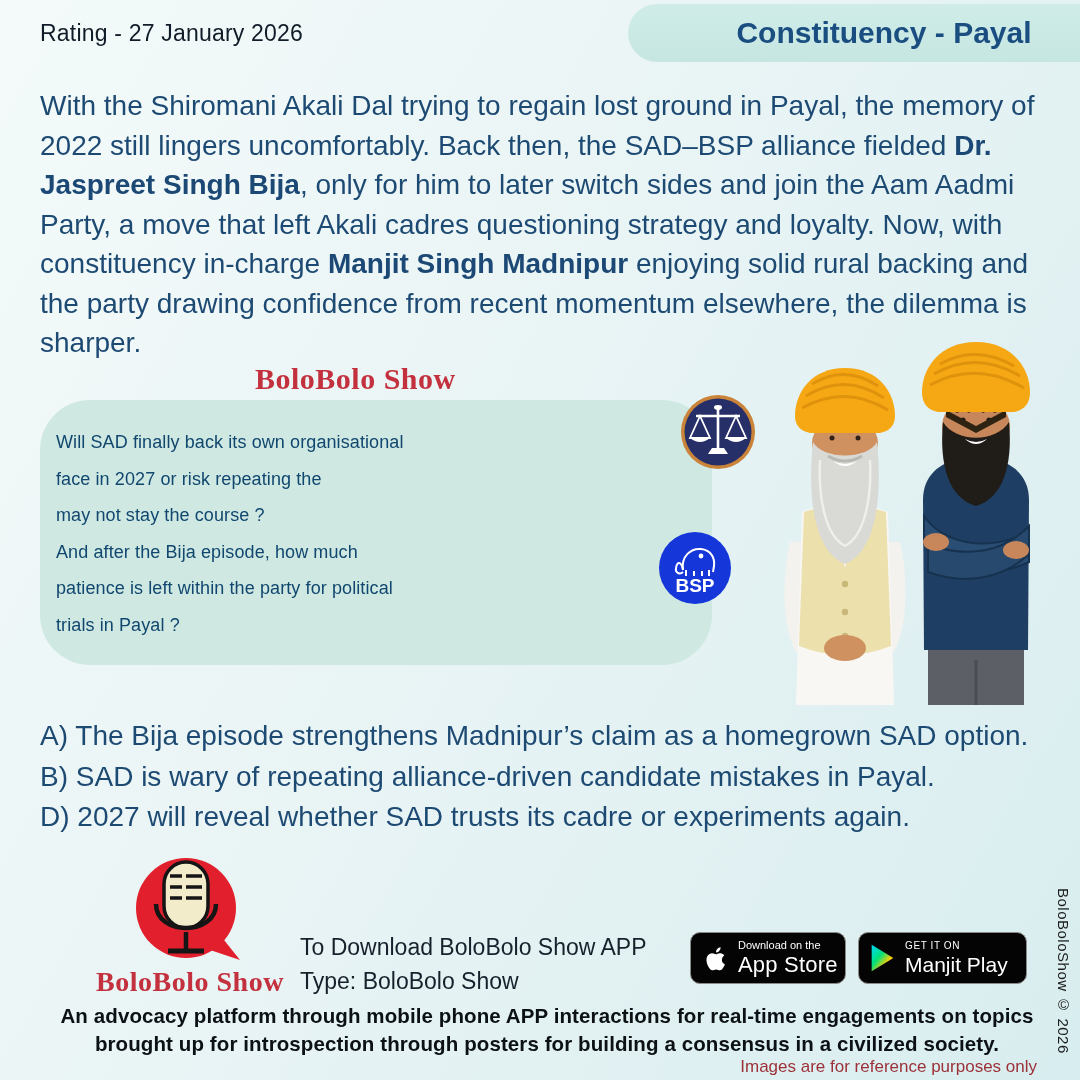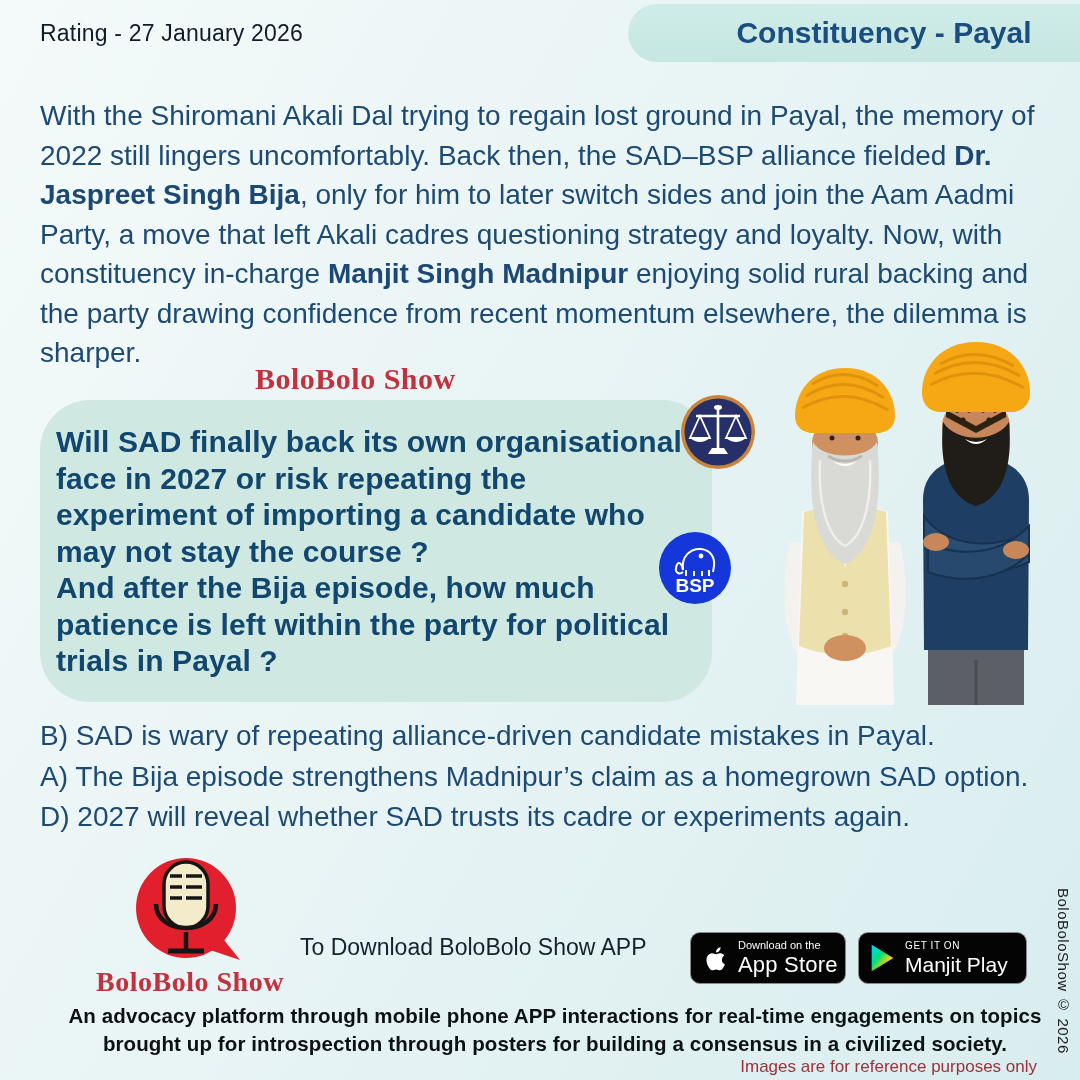--- a/index.html
+++ b/index.html
@@ -18,39 +18,39 @@
     left:628px; top:4px; right:0; height:58px;
     background:linear-gradient(180deg,#cfece8,#c6e6e2);
     border-radius:32px 0 0 32px;
     display:flex; align-items:center; justify-content:center;
     padding-left:100px; padding-right:40px;
   }
   .const-badge span{ font-size:30px; font-weight:bold; color:#1b4e80; }
 
   
   .intro{
-    left:40px; top:96px; width:1008px;
+    left:40px; top:86px; width:1008px;
     font-size:28px; line-height:39.5px; color:#1d4a73;
   }
   .intro .bold{ font-weight:bold; color:#1b4875; }
 
   
   .brand-inline{
     left:255px; top:362px; font-family:"Liberation Serif", serif;
     font-size:30px; font-weight:bold; color:#c4313e; letter-spacing:.5px;
   }
 
   
   .qbox{
     left:40px; top:400px; width:672px;
     background:#cfe9e2; border-radius:50px;
     padding:24px 20px 22px 16px;
   }
   .qbox .qline{
-    font-size:30px; font-weight:bold; color:#11476f; line-height:36.5px;
+    font-size:18px; font-weight:normal; color:#11476f; line-height:36.5px;
     letter-spacing:.1px;
   }
 
   
   .scales-icon{ left:680px; top:394px; width:76px; height:76px; }
   .bsp-icon{ left:657px; top:530px; width:76px; height:76px; }
 
   
   .photo{ left:740px; top:330px; width:340px; height:375px; }
 
@@ -76,21 +76,21 @@
   }
   .appstore{ left:690px; top:932px; width:156px; height:52px; padding-left:10px; gap:9px; }
   .gplay{ left:858px; top:932px; width:169px; height:52px; padding-left:10px; gap:9px; }
   .store-badge .txt{ display:flex; flex-direction:column; line-height:1; }
   .appstore .small{ font-size:11px; margin-bottom:3px; }
   .appstore .big{ font-size:22px; font-weight:500; letter-spacing:.2px; }
   .gplay .small{ font-size:10px; letter-spacing:.6px; margin-bottom:3px; }
   .gplay .big{ font-size:21px; font-weight:500; }
 
   .advocacy{
-    left:45px; top:1002px; width:1020px; text-align:center;
+    left:37px; top:1002px; width:1020px; text-align:center;
     font-size:20.5px; font-weight:bold; color:#0c1116; line-height:28px;
     letter-spacing:.1px;
   }
   .images-note{
     right:43px; top:1057px; font-size:17px; color:#9c3138;
   }
   .copyright-vert{
     right:8px; top:888px; height:200px;
     writing-mode:vertical-rl; font-size:15px; color:#1c1c1c; letter-spacing:.5px;
   }
@@ -105,21 +105,20 @@
 
 <p class="abs intro">
   <span class="seg">With the Shiromani Akali Dal trying to regain lost ground in Payal, the memory of 2022 still lingers uncomfortably. Back then, the SAD–BSP alliance fielded </span><span class="seg bold">Dr. Jaspreet Singh Bija</span><span class="seg">, only for him to later switch sides and join the Aam Aadmi Party, a move that left Akali cadres questioning strategy and loyalty. Now, with constituency in-charge </span><span class="seg bold">Manjit Singh Madnipur</span><span class="seg"> enjoying solid rural backing and the party drawing confidence from recent momentum elsewhere, the dilemma is sharper.</span>
 </p>
 
 <div class="abs brand-inline">BoloBolo Show</div>
 
 <div class="abs qbox">
   <div class="qline">Will SAD finally back its own organisational</div>
   <div class="qline">face in 2027 or risk repeating the</div>
-  <div class="qline">experiment of importing a candidate who</div>
   <div class="qline">may not stay the course ?</div>
   <div class="qline">And after the Bija episode, how much</div>
   <div class="qline">patience is left within the party for political</div>
   <div class="qline">trials in Payal ?</div>
 </div>
 
 <svg class="abs photo" viewBox="0 0 340 375" aria-hidden="true">
 
   <g>
     <rect x="188" y="318" width="96" height="57" fill="#5c6066"></rect>
@@ -192,22 +191,22 @@
     <line x1="29" y1="40" x2="29" y2="46"></line>
     <line x1="37" y1="41" x2="37" y2="46"></line>
     <line x1="45" y1="41" x2="45" y2="46"></line>
     <line x1="52" y1="40" x2="52" y2="46"></line>
     <circle cx="44" cy="26" r="1.4" fill="#fff"></circle>
   </g>
   <text x="38" y="62" text-anchor="middle" font-family="Liberation Sans, sans-serif" font-size="19" font-weight="bold" fill="#fff">BSP</text>
 </svg>
 
 <div class="abs options">
+  <div class="opt">A) The Bija episode strengthens Madnipur’s claim as a homegrown SAD option.</div>
   <div class="opt">B) SAD is wary of repeating alliance-driven candidate mistakes in Payal.</div>
-  <div class="opt">A) The Bija episode strengthens Madnipur’s claim as a homegrown SAD option.</div>
   <div class="opt">D) 2027 will reveal whether SAD trusts its cadre or experiments again.</div>
 </div>
 
 <svg class="abs mic-logo" viewBox="0 0 182 108" aria-hidden="true">
   <circle cx="88" cy="52" r="50" fill="#e2202d"></circle>
   <path d="M112,94 L142,104 L118,74 Z" fill="#e2202d"></path>
   <rect x="66" y="6" width="44" height="66" rx="22" fill="#f3ecca" stroke="#151515" stroke-width="3.5"></rect>
   <line x1="88" y1="20" x2="104" y2="20" stroke="#151515" stroke-width="3.5"></line>
   <line x1="88" y1="31" x2="104" y2="31" stroke="#151515" stroke-width="3.5"></line>
   <line x1="88" y1="42" x2="104" y2="42" stroke="#151515" stroke-width="3.5"></line>
@@ -215,20 +214,21 @@
   <line x1="72" y1="31" x2="84" y2="31" stroke="#151515" stroke-width="3.5"></line>
   <line x1="72" y1="42" x2="84" y2="42" stroke="#151515" stroke-width="3.5"></line>
   <path d="M58,48 C58,80 118,80 118,48" fill="none" stroke="#151515" stroke-width="4.5"></path>
   <line x1="88" y1="76" x2="88" y2="94" stroke="#151515" stroke-width="4.5"></line>
   <line x1="70" y1="95" x2="106" y2="95" stroke="#151515" stroke-width="5"></line>
 </svg>
 <div class="abs brand-footer">BoloBolo Show</div>
 
 <div class="abs download-text">
   <div>To Download BoloBolo Show APP</div>
+  <div>Type: BoloBolo Show</div>
 </div>
 
 <div class="abs store-badge appstore">
   <svg width="28" height="32" viewBox="0 0 24 28" aria-hidden="true">
     <g fill="#fff" transform="translate(1,3)">
       <path d="M17.05 12.54c-.03-2.52 2.06-3.73 2.15-3.79-1.17-1.71-2.99-1.95-3.64-1.97-1.55-.16-3.02.91-3.8.91-.78 0-1.99-.89-3.27-.86-1.68.02-3.23.98-4.1 2.48-1.75 3.03-.45 7.52 1.26 9.98.83 1.2 1.82 2.55 3.12 2.5 1.25-.05 1.73-.81 3.24-.81 1.51 0 1.94.81 3.27.78 1.35-.02 2.2-1.22 3.02-2.43.95-1.39 1.34-2.74 1.36-2.81-.03-.01-2.61-1-2.64-3.98z"></path>
       <path d="M14.84 4.67c.69-.83 1.15-1.99 1.02-3.14-.99.04-2.18.66-2.89 1.49-.64.74-1.2 1.92-1.05 3.05 1.1.09 2.23-.56 2.92-1.4z"></path>
     </g>
   </svg>
   <div class="txt">

